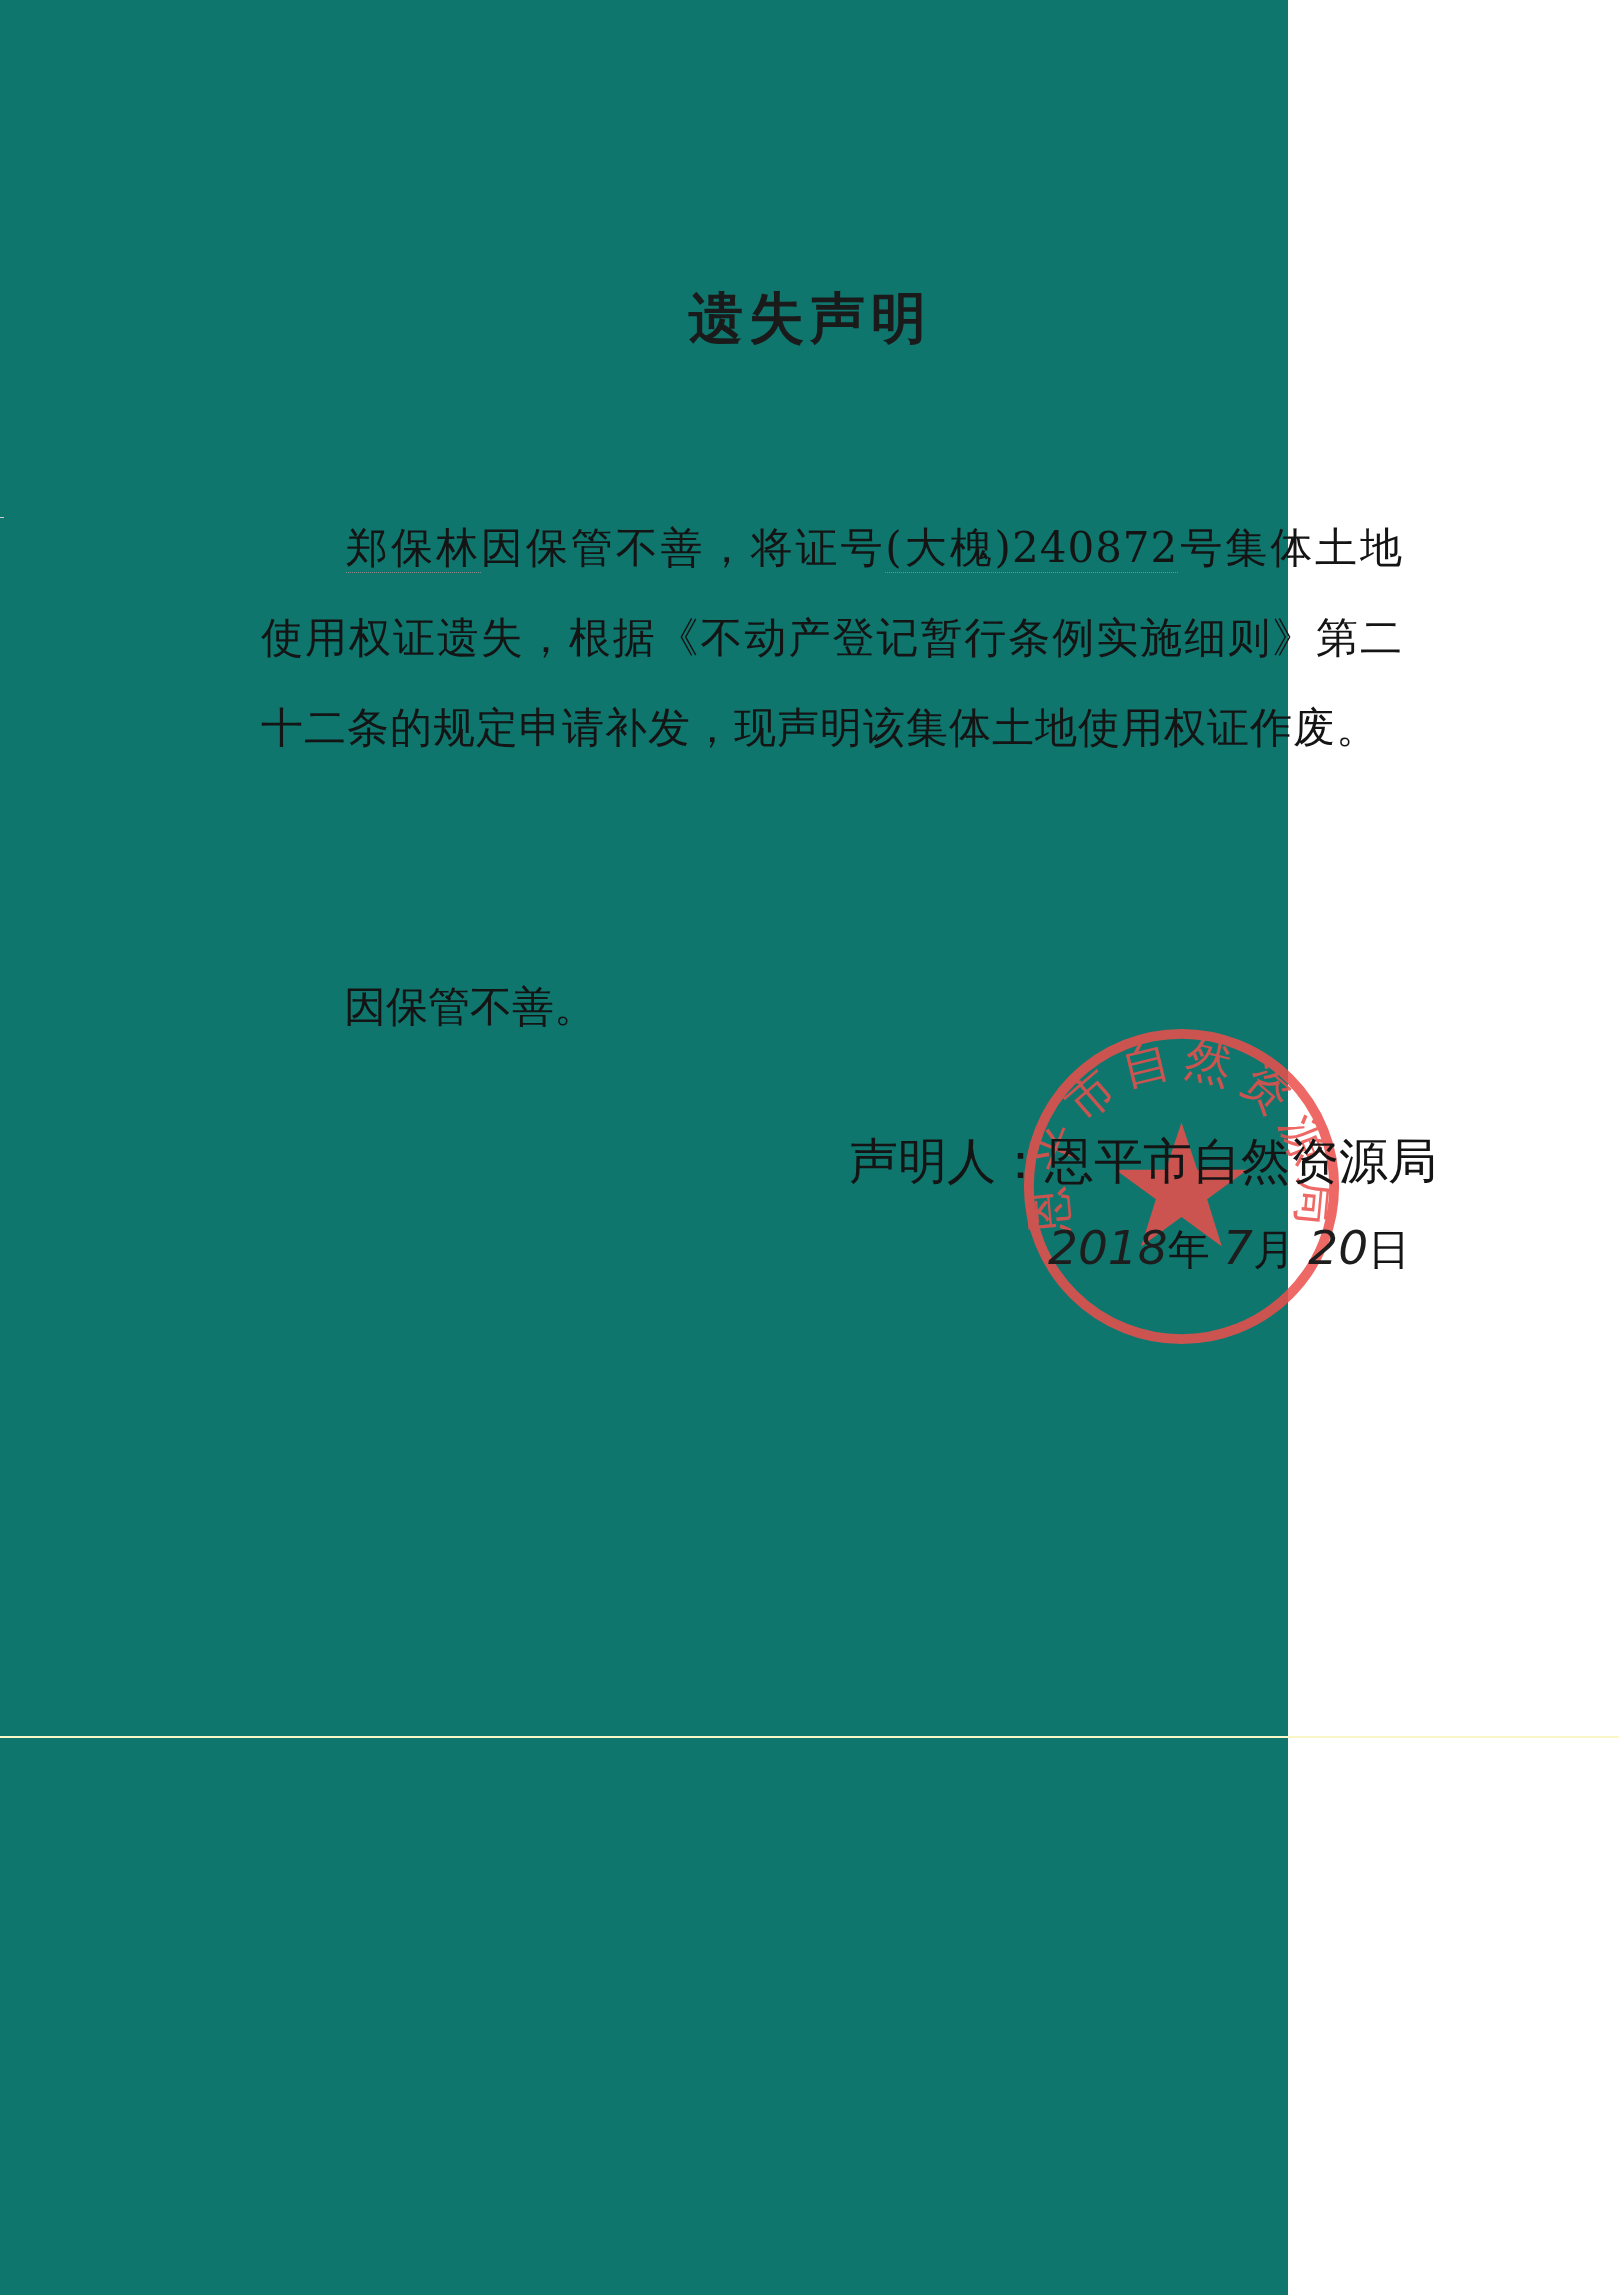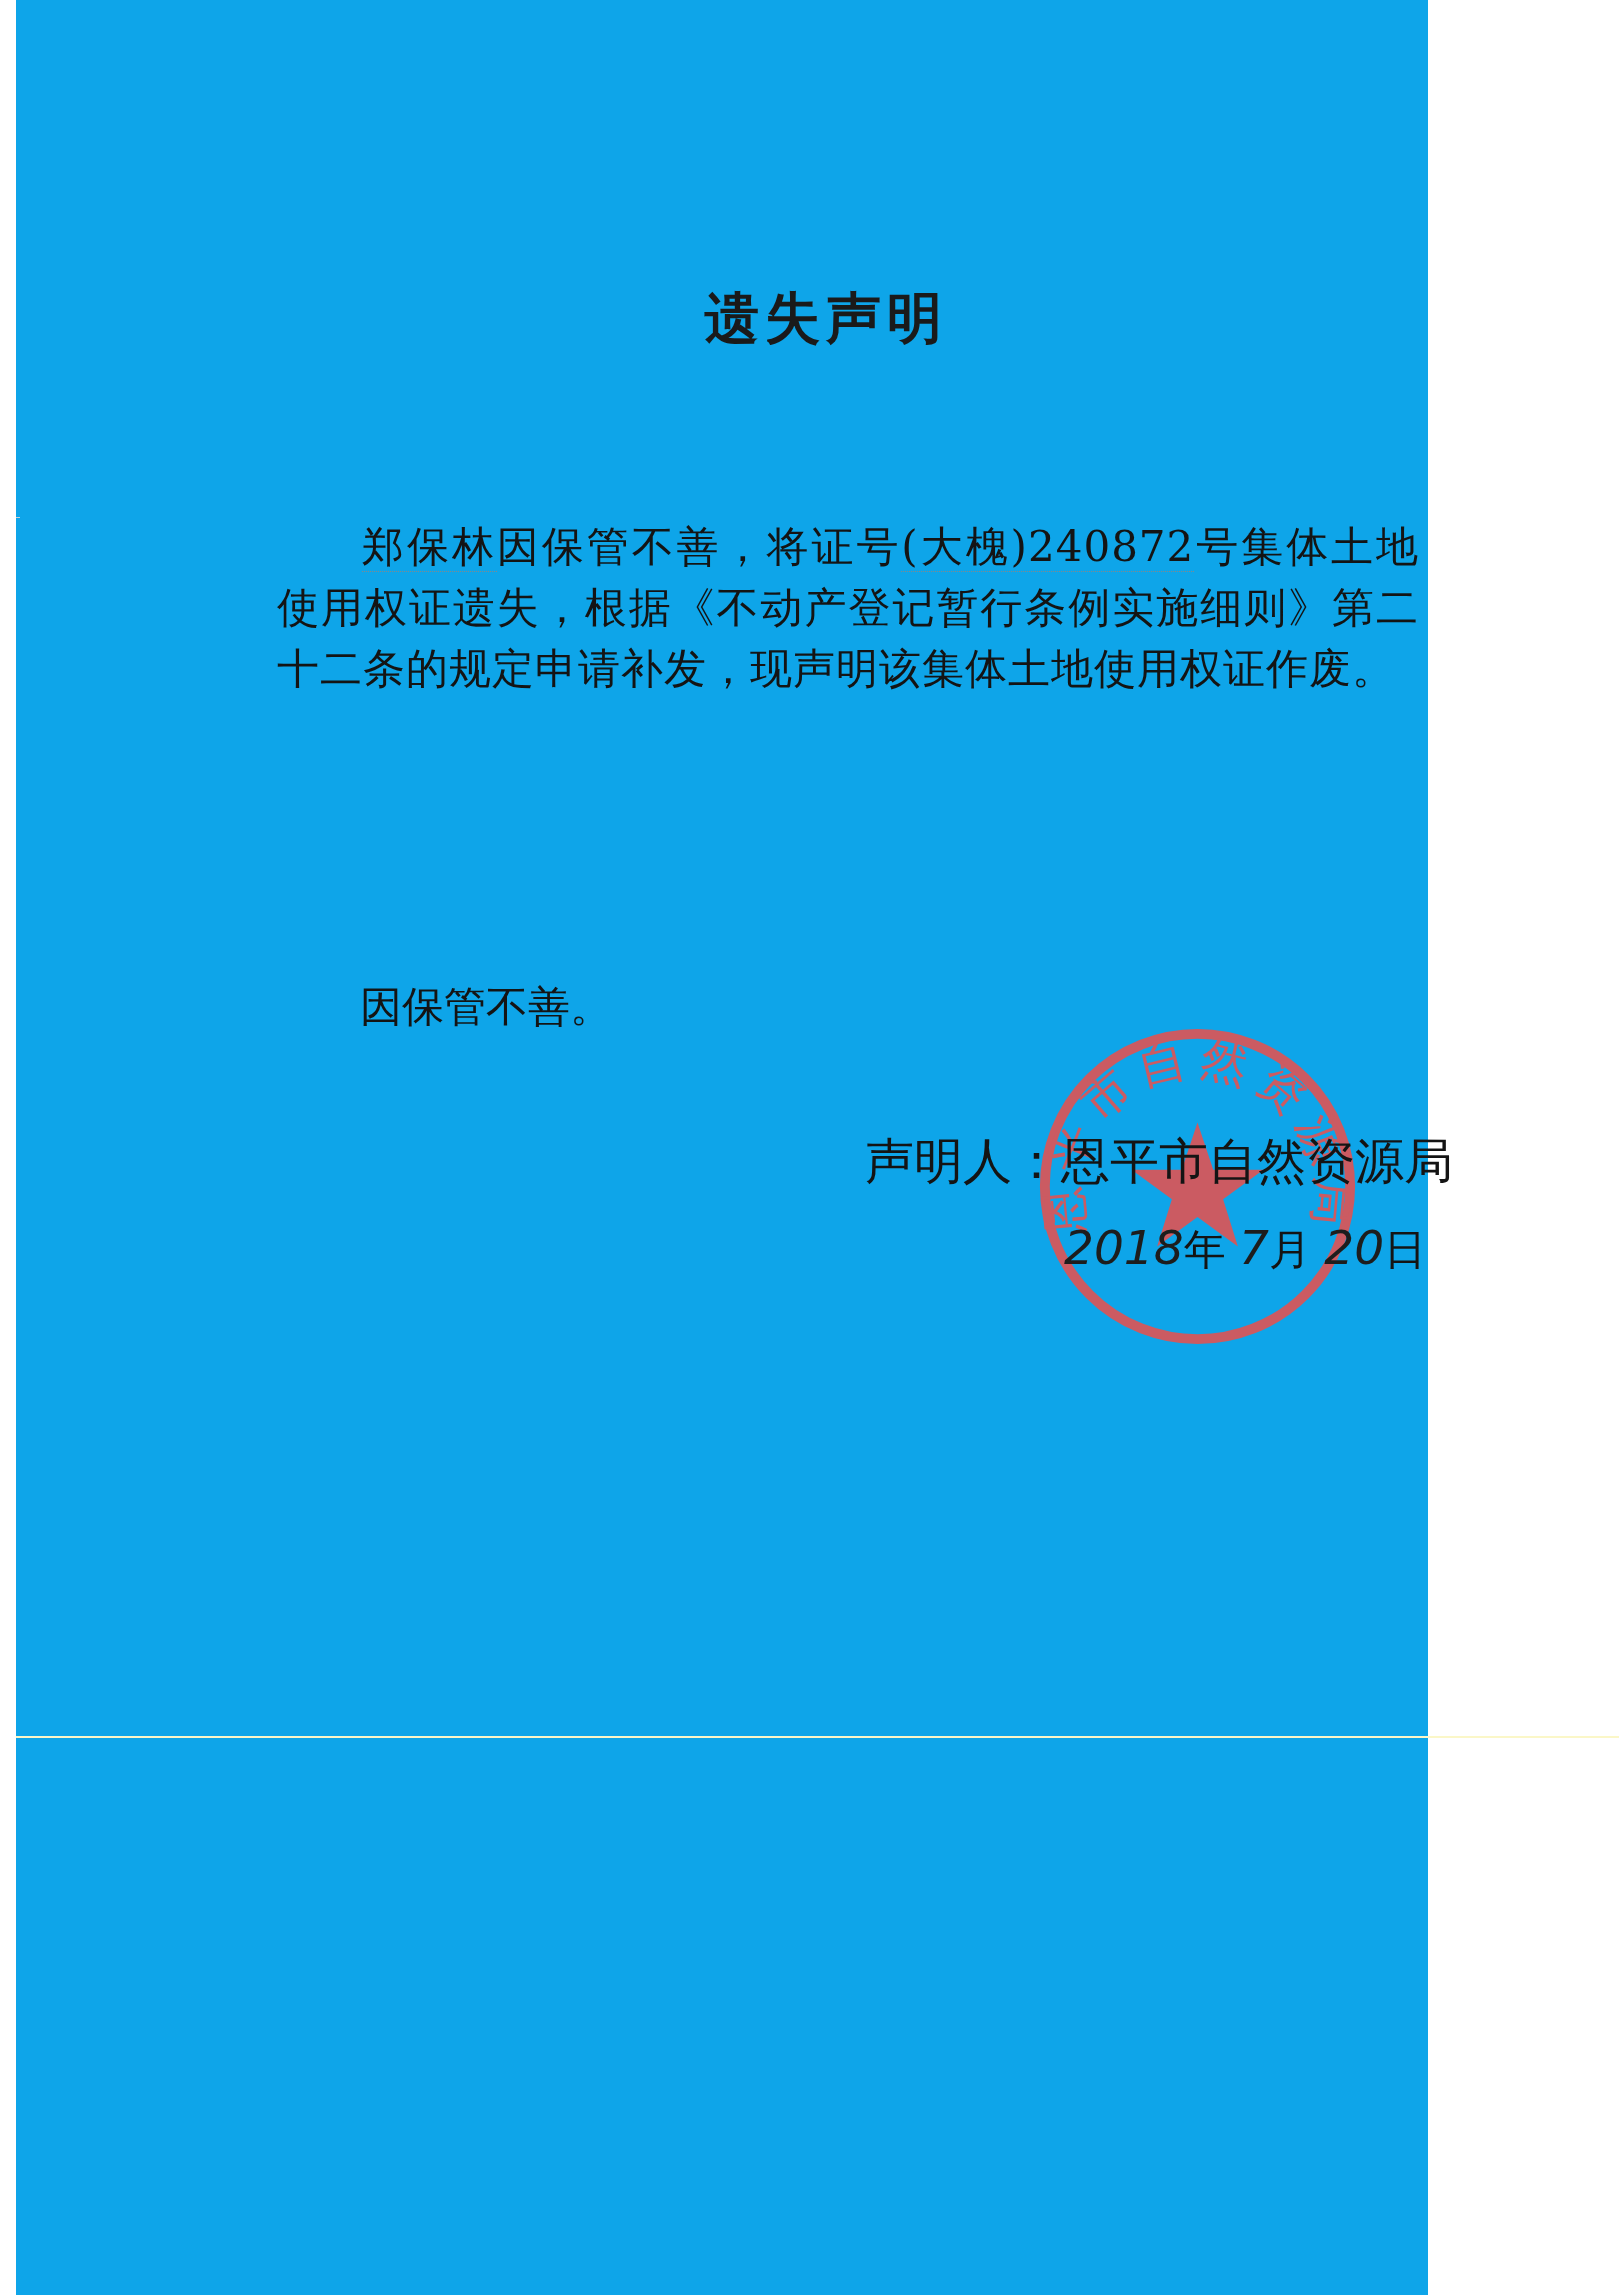--- a/index.html
+++ b/index.html
@@ -11,42 +11,41 @@
     width: 1620px;
     height: 2295px;
     position: relative;
     overflow: hidden;
     font-family: "DejaVu Serif", "Liberation Serif", serif;
     color: #141414;
   }
   .page {
     position: absolute;
     left: 0; top: 0;
-    width: 1412px; height: 2295px;
-    background: #0ea5e9;
-    margin-left: 16px;
+    width: 1288px; height: 2295px;
+    background: #0f766e;
   }
   .title {
     position: absolute;
     left: 0; width: 1620px;
     top: 283px;
     text-align: center;
     font-size: 55px;
     letter-spacing: 5.9px;
     font-weight: bold;
     color: #1a1a1a;
     line-height: 69px;
   }
   .body-text {
     position: absolute;
     left: 261px;
-    top: 516px;
+    top: 503px;
     width: 1142px;
     font-size: 42px;
-    line-height: 61px;
+    line-height: 90px;
     text-indent: 85px;
     text-align: justify;
     letter-spacing: 1px;
   }
   .underline {
     border-bottom: 1px dotted #888;
   }
   .closing {
     position: absolute;
     left: 344px;

